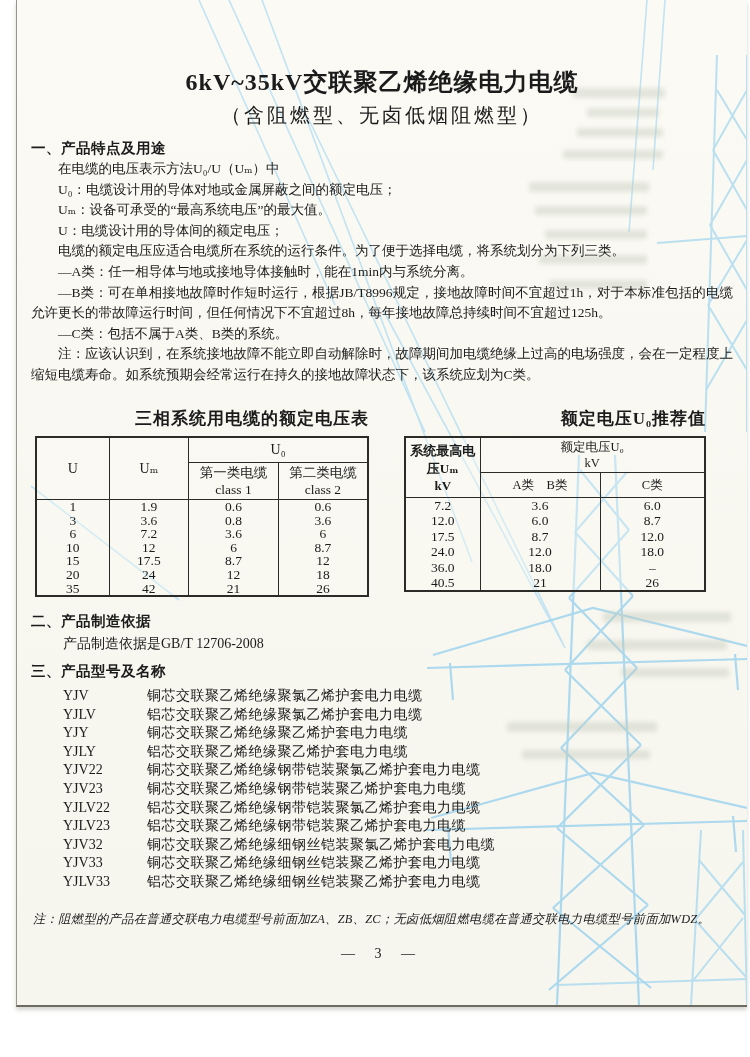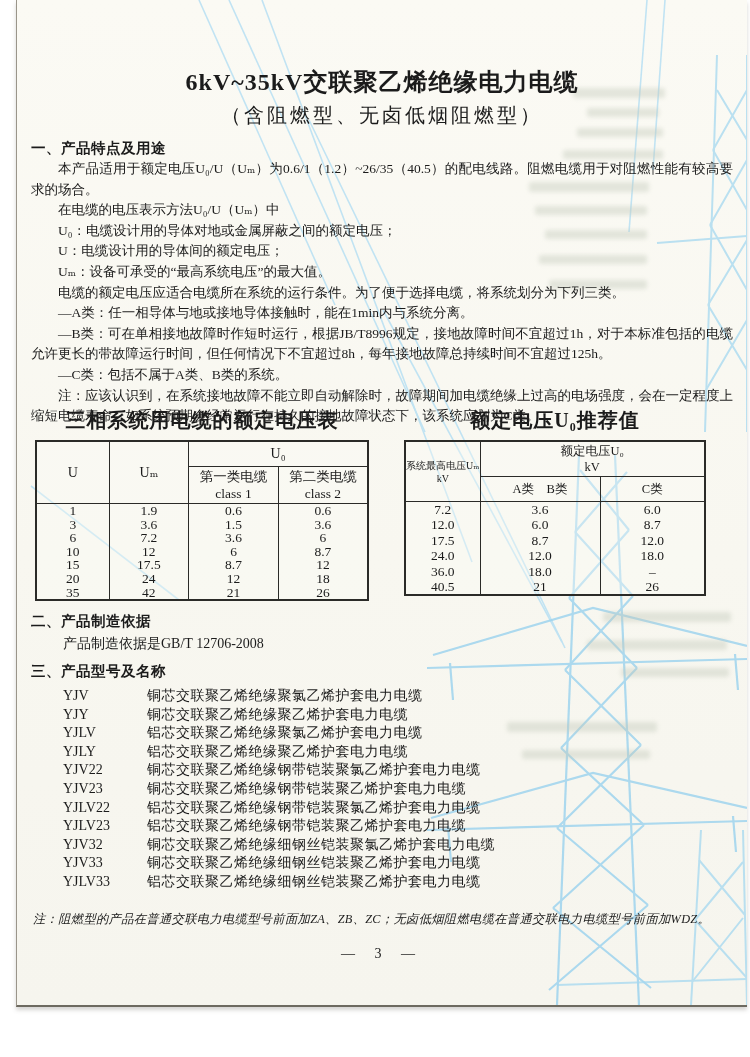--- a/index.html
+++ b/index.html
@@ -41,42 +41,42 @@
     position:absolute;left:14px;right:14px;top:159px;
     font-size:13.5px;line-height:20.6px;text-align:justify;
   }
   .paragraphs p{margin:0;text-indent:27px;}
 
   .tables-section{position:absolute;left:18px;right:8px;top:407px;height:185px;}
   .tbl-block{position:absolute;top:0;}
   #tbl-left{left:0;width:334px;}
   #tbl-right{left:369px;width:302px;}
   .tbl-title{
-    text-align:center;font-size:20px;font-weight:600;letter-spacing:1px;margin-bottom:6px;
+    text-align:right;font-size:17px;font-weight:600;letter-spacing:1px;margin-bottom:6px;
   }
   table.dtable{
     border-collapse:collapse;width:100%;
     border:2px solid #2b2b28;background:rgba(252,251,246,.35);
   }
   table.dtable th{
     border:1px solid #2b2b28;font-weight:normal;text-align:center;
     white-space:pre-line;padding:1px 0;
   }
   table.dtable td{
     border-left:1px solid #2b2b28;border-right:1px solid #2b2b28;
     border-top:none;border-bottom:none;
     text-align:center;padding:0;font-size:13.5px;
   }
   #tbl-left th{font-size:14px;height:22px;}
   #tbl-left .sub th{font-size:13.5px;height:34px;}
   #tbl-left td{line-height:13.6px;}
   #tbl-left col.c1{width:22%;} #tbl-left col.c2{width:24%;}
   #tbl-left col.c3{width:27%;} #tbl-left col.c4{width:27%;}
   #tbl-right th{font-size:12.5px;}
-  #tbl-right th.small{font-size:10px;}
+  #tbl-right th.small{font-size:13px;font-weight:bold;}
   #tbl-right .sub th{height:22px;font-size:12.5px;}
   #tbl-right td{line-height:15.4px;}
   #tbl-right col.c1{width:25%;} #tbl-right col.c2{width:40%;} #tbl-right col.c3{width:35%;}
 
   #sec2-body{position:absolute;left:46px;top:635px;font-size:14px;}
 
   .model-list{position:absolute;left:46px;right:4px;top:687px;font-size:14px;}
   .model-row{display:flex;height:18.6px;line-height:18.6px;}
   .model-code{width:84px;flex:0 0 84px;}
   .model-name{flex:1;letter-spacing:.5px;}
@@ -156,25 +156,24 @@
   <div class="bleed" style="left:505px;top:750px;width:128px;height:9px;"></div>
 
   <div class="content">
 
     <div class="doc-title">6kV~35kV交联聚乙烯绝缘电力电缆</div>
     <div class="doc-subtitle">（含阻燃型、无卤低烟阻燃型）</div>
 
     <div class="sec-heading" id="sec1-heading">一、产品特点及用途</div>
 
     <div class="paragraphs">
-      <p>本产品适用于额定电压U₀/U（Uₘ）为0.6/1（1.2）~26/35（40.5）的配电线路。阻燃电缆用于对阻燃性能有较高要求的场合。</p>
       <p>在电缆的电压表示方法U₀/U（Uₘ）中</p>
       <p>U₀：电缆设计用的导体对地或金属屏蔽之间的额定电压；</p>
+      <p>Uₘ：设备可承受的“最高系统电压”的最大值。</p>
       <p>U：电缆设计用的导体间的额定电压；</p>
-      <p>Uₘ：设备可承受的“最高系统电压”的最大值。</p>
       <p>电缆的额定电压应适合电缆所在系统的运行条件。为了便于选择电缆，将系统划分为下列三类。</p>
       <p>—A类：任一相导体与地或接地导体接触时，能在1min内与系统分离。</p>
       <p>—B类：可在单相接地故障时作短时运行，根据JB/T8996规定，接地故障时间不宜超过1h，对于本标准包括的电缆允许更长的带故障运行时间，但任何情况下不宜超过8h，每年接地故障总持续时间不宜超过125h。</p>
       <p>—C类：包括不属于A类、B类的系统。</p>
       <p>注：应该认识到，在系统接地故障不能立即自动解除时，故障期间加电缆绝缘上过高的电场强度，会在一定程度上缩短电缆寿命。如系统预期会经常运行在持久的接地故障状态下，该系统应划为C类。</p>
     </div>
 
     <div class="tables-section">
 
       <div class="tbl-block" id="tbl-left">
@@ -202,21 +201,21 @@
           <tbody>
               <tr>
                 <td>1</td>
                 <td>1.9</td>
                 <td>0.6</td>
                 <td>0.6</td>
               </tr>
               <tr>
                 <td>3</td>
                 <td>3.6</td>
-                <td>1.5</td>
+                <td>0.8</td>
                 <td>3.6</td>
               </tr>
               <tr>
                 <td>6</td>
                 <td>7.2</td>
                 <td>3.6</td>
                 <td>6</td>
               </tr>
               <tr>
                 <td>10</td>
@@ -306,28 +305,28 @@
     <div class="sec-heading" id="sec2-heading">二、产品制造依据</div>
     <div id="sec2-body">产品制造依据是GB/T 12706-2008</div>
 
     <div class="sec-heading" id="sec3-heading">三、产品型号及名称</div>
     <div class="model-list">
         <div class="model-row">
           <span class="model-code">YJV</span>
           <span class="model-name">铜芯交联聚乙烯绝缘聚氯乙烯护套电力电缆</span>
         </div>
         <div class="model-row">
+          <span class="model-code">YJLV</span>
+          <span class="model-name">铝芯交联聚乙烯绝缘聚氯乙烯护套电力电缆</span>
+        </div>
+        <div class="model-row">
           <span class="model-code">YJY</span>
           <span class="model-name">铜芯交联聚乙烯绝缘聚乙烯护套电力电缆</span>
         </div>
         <div class="model-row">
-          <span class="model-code">YJLV</span>
-          <span class="model-name">铝芯交联聚乙烯绝缘聚氯乙烯护套电力电缆</span>
-        </div>
-        <div class="model-row">
           <span class="model-code">YJLY</span>
           <span class="model-name">铝芯交联聚乙烯绝缘聚乙烯护套电力电缆</span>
         </div>
         <div class="model-row">
           <span class="model-code">YJV22</span>
           <span class="model-name">铜芯交联聚乙烯绝缘钢带铠装聚氯乙烯护套电力电缆</span>
         </div>
         <div class="model-row">
           <span class="model-code">YJV23</span>
           <span class="model-name">铜芯交联聚乙烯绝缘钢带铠装聚乙烯护套电力电缆</span>

